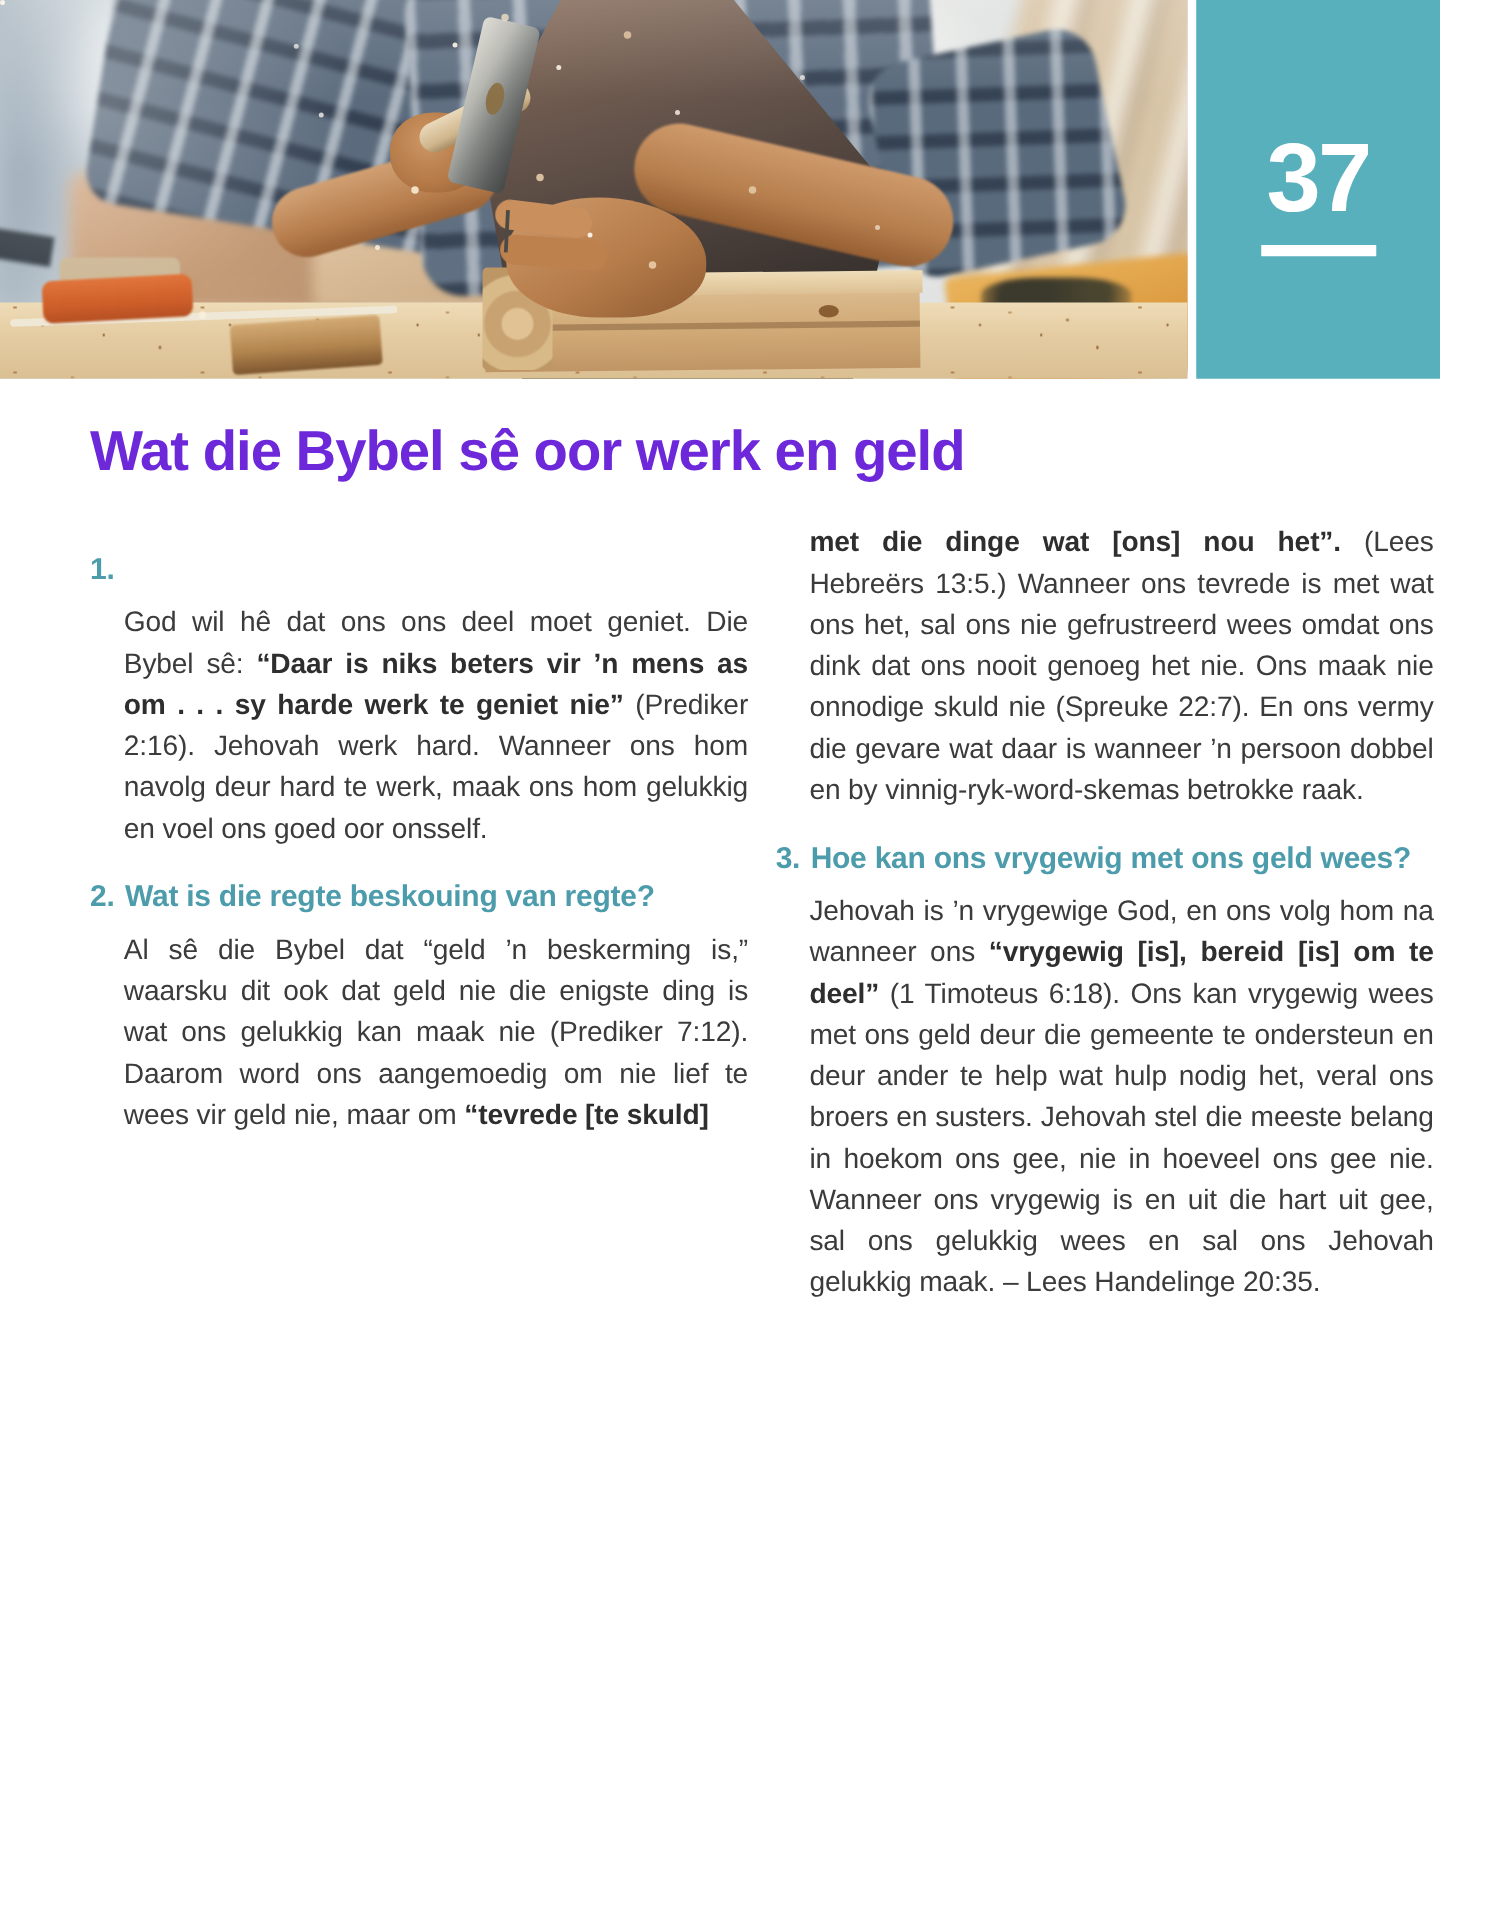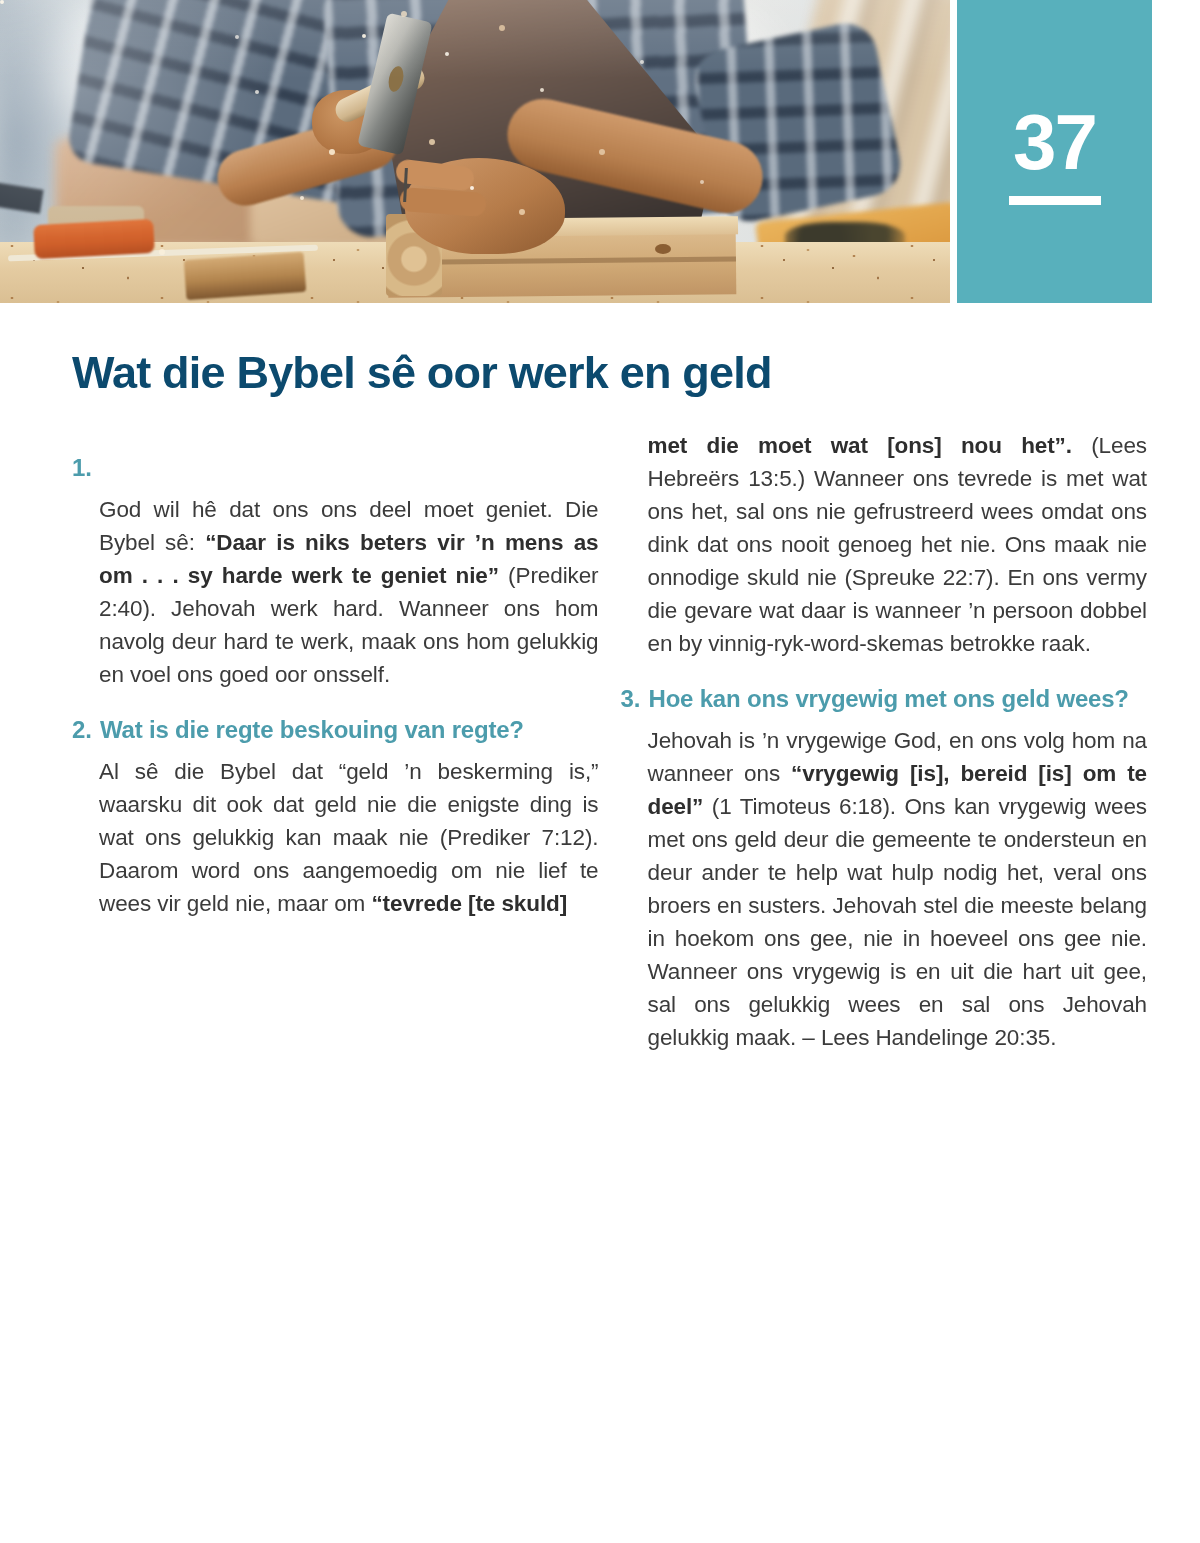--- a/index.html
+++ b/index.html
@@ -100,21 +100,21 @@
       600px 150px 0 1px rgba(240,220,190,.7),640px 60px 0 0 rgba(255,250,240,.7),
       160px 250px 0 1px rgba(250,240,220,.8),520px 210px 0 1px rgba(240,215,180,.8),
       700px 180px 0 0 rgba(255,250,240,.6),235px 35px 0 0 rgba(255,250,240,.7);}
   .ph-haze{inset:0;background:linear-gradient(180deg,rgba(255,255,255,.14) 0%,rgba(255,255,255,0) 26%),
     radial-gradient(300px 220px at 8% 28%, rgba(255,255,255,.28), rgba(255,255,255,0) 70%);}
   .lesson-box{width:195px;height:303px;margin-left:7px;flex:none;display:flex;flex-direction:column;
     align-items:center;justify-content:center;padding-top:4px;box-sizing:border-box;}
   .lesson-number{color:#ffffff;font-size:78px;font-weight:700;line-height:1;letter-spacing:-2px;}
   .lesson-underline{width:92px;height:9px;background:#ffffff;margin-top:15px;}
   
-  .page-title{margin:44px 72px 0 72px;font-size:45px;line-height:1.15;font-weight:700;color:#0c4a6e;letter-spacing:-.8px;}
+  .page-title{margin:32px 72px 0 72px;font-size:45px;line-height:1.15;font-weight:700;color:#6d28d9;letter-spacing:-.8px;}
   .columns{display:flex;gap:22px;margin:30px 53px 0 72px;}
   .col{flex:1;min-width:0;}
   .body-para{margin:0 0 11px 27px;text-align:justify;font-size:22.5px;line-height:33px;color:#3b3b3b;letter-spacing:-.1px;}
   .body-para .bold{font-weight:700;color:#2e2e2e;}
   .question-heading{display:flex;margin:23px 0 10px 0;font-size:24px;line-height:31px;font-weight:700;color:#4C9CAC;letter-spacing:-.2px;}
   .q-num{flex:0 0 28px;}
 </style>
 </head>
 <body>
 
@@ -163,28 +163,28 @@
   </div>
 </div>
 
 <h1 class="page-title">Wat die Bybel sê oor werk en geld</h1>
 
 <div class="columns">
   <div class="col">
       <div class="question-heading" style="color: rgb(76, 156, 172);">
         <span class="q-num">1.</span>
       </div>
-      <p class="body-para"><span>God wil hê dat ons ons deel moet geniet. Die Bybel sê: </span><span class="bold">“Daar is niks beters vir ’n mens as om . . . sy harde werk te geniet nie”</span><span> (Prediker 2:40). Jehovah werk hard. Wanneer ons hom navolg deur hard te werk, maak ons hom gelukkig en voel ons goed oor onsself.</span></p>
+      <p class="body-para"><span>God wil hê dat ons ons deel moet geniet. Die Bybel sê: </span><span class="bold">“Daar is niks beters vir ’n mens as om . . . sy harde werk te geniet nie”</span><span> (Prediker 2:16). Jehovah werk hard. Wanneer ons hom navolg deur hard te werk, maak ons hom gelukkig en voel ons goed oor onsself.</span></p>
       <div class="question-heading" style="color: rgb(76, 156, 172);">
         <span class="q-num">2.</span>
         <span>Wat is die regte beskouing van regte?</span>
       </div>
       <p class="body-para"><span>Al sê die Bybel dat “geld ’n beskerming is,” waarsku dit ook dat geld nie die enigste ding is wat ons gelukkig kan maak nie (Prediker 7:12). Daarom word ons aangemoedig om nie lief te wees vir geld nie, maar om </span><span class="bold">“tevrede [te skuld]</span></p>
     </div>
   <div class="col">
-      <p class="body-para"><span class="bold">met die moet wat [ons] nou het”.</span><span> (Lees Hebreërs 13:5.) Wanneer ons tevrede is met wat ons het, sal ons nie gefrustreerd wees omdat ons dink dat ons nooit genoeg het nie. Ons maak nie onnodige skuld nie (Spreuke 22:7). En ons vermy die gevare wat daar is wanneer ’n persoon dobbel en by vinnig-ryk-word-skemas betrokke raak.</span></p>
+      <p class="body-para"><span class="bold">met die dinge wat [ons] nou het”.</span><span> (Lees Hebreërs 13:5.) Wanneer ons tevrede is met wat ons het, sal ons nie gefrustreerd wees omdat ons dink dat ons nooit genoeg het nie. Ons maak nie onnodige skuld nie (Spreuke 22:7). En ons vermy die gevare wat daar is wanneer ’n persoon dobbel en by vinnig-ryk-word-skemas betrokke raak.</span></p>
       <div class="question-heading" style="color: rgb(76, 156, 172);">
         <span class="q-num">3.</span>
         <span>Hoe kan ons vrygewig met ons geld wees?</span>
       </div>
       <p class="body-para"><span>Jehovah is ’n vrygewige God, en ons volg hom na wanneer ons </span><span class="bold">“vrygewig [is], bereid [is] om te deel”</span><span> (1 Timoteus 6:18). Ons kan vrygewig wees met ons geld deur die gemeente te ondersteun en deur ander te help wat hulp nodig het, veral ons broers en susters. Jehovah stel die meeste belang in hoekom ons gee, nie in hoeveel ons gee nie. Wanneer ons vrygewig is en uit die hart uit gee, sal ons gelukkig wees en sal ons Jehovah gelukkig maak. – Lees Handelinge 20:35.</span></p>
     </div>
 </div>
 
 </body></html>

